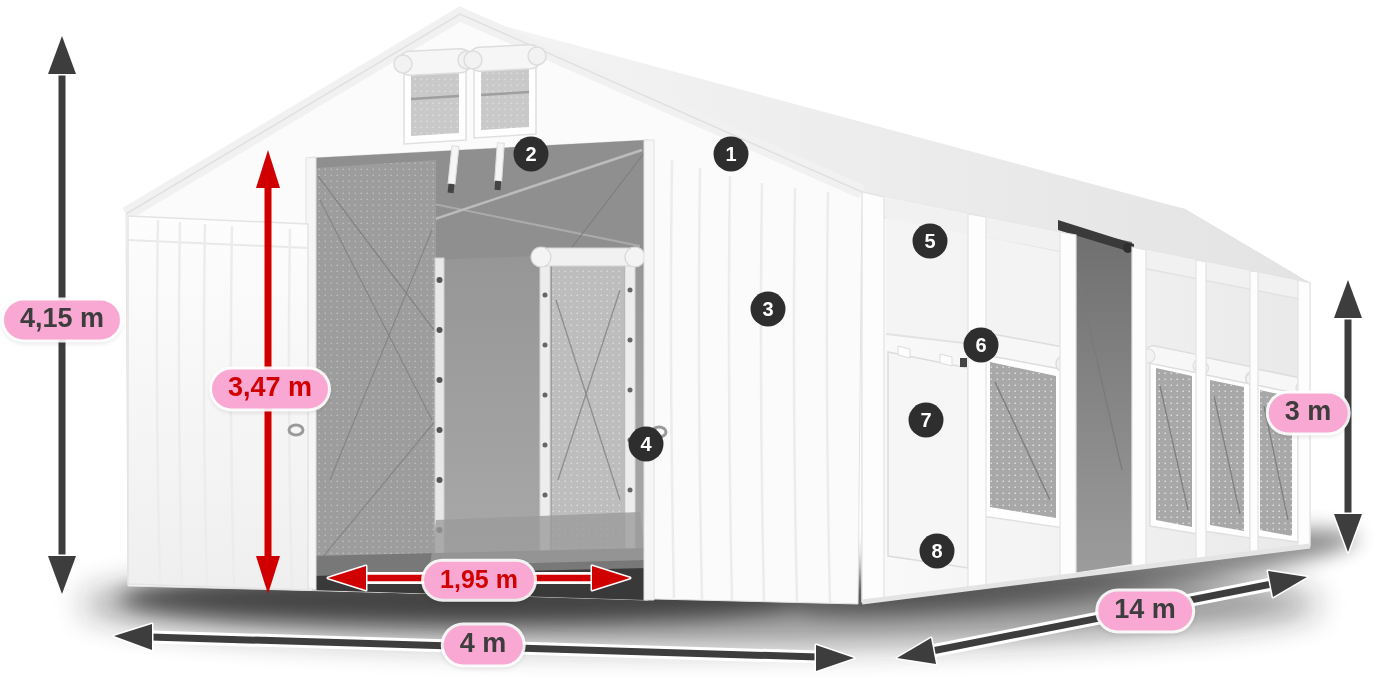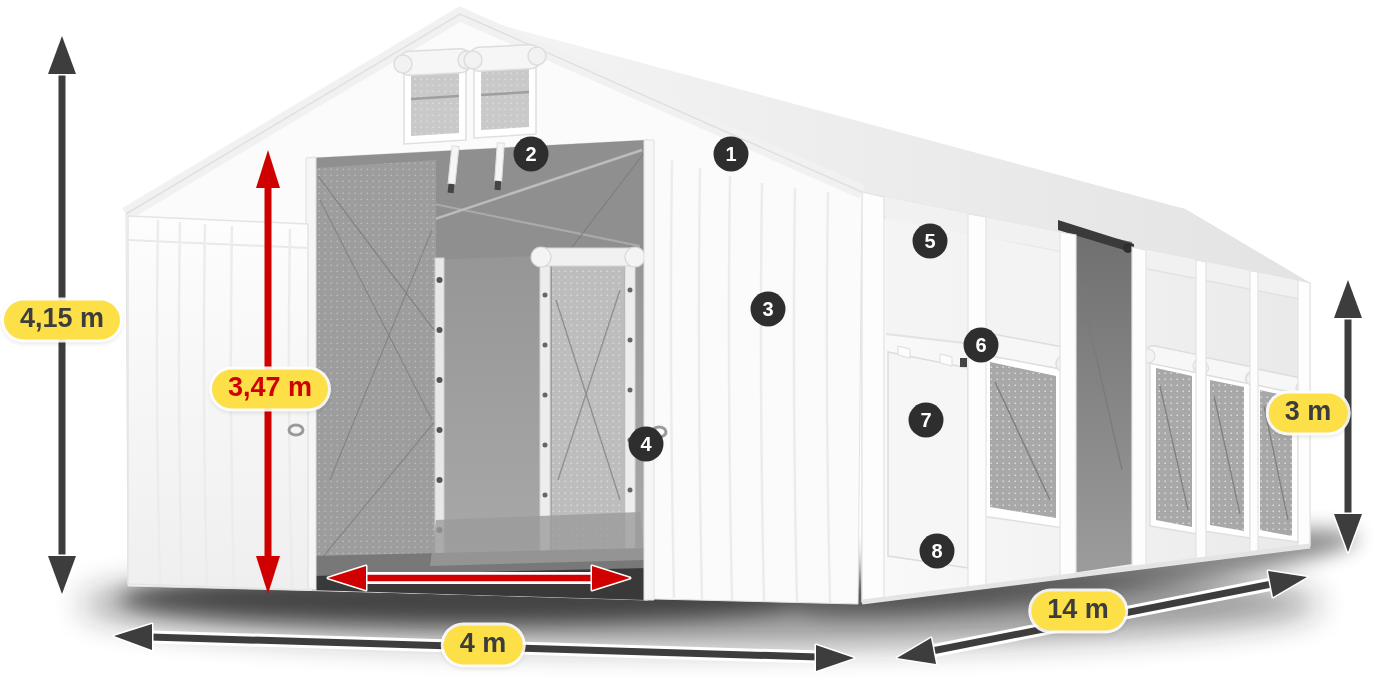--- a/index.html
+++ b/index.html
@@ -4,30 +4,30 @@
 <style>
   html,body{margin:0;padding:0;background:#ffffff;}
   .stage{
     position:relative;width:1400px;height:700px;background:#ffffff;overflow:hidden;
     font-family:"Liberation Sans","DejaVu Sans",sans-serif;
   }
   .stage svg{position:absolute;left:0;top:0;}
   
   .pill{
     position:absolute;transform:translate(-50%,-50%);
-    background:#fde047;border-radius:22px;padding:3px 16px 5px 16px;
+    background:#f9a8d4;border-radius:22px;padding:3px 16px 5px 16px;
     font-size:27px;font-weight:700;color:#3d3d3d;white-space:nowrap;line-height:1.15;
     box-shadow:0 0 0 3px rgba(255,255,255,.9),0 2px 6px rgba(0,0,0,.22);
   }
   .pill.red{color:#d10000;}
   #pill-total-height{left:62px;top:320px;}
   #pill-entrance-height{left:270px;top:377px;margin-top:12px;}
   #pill-entrance-width{left:479px;top:580px;font-size:25px;}
   #pill-front-width{left:483px;top:645px;text-align:right;}
-  #pill-length{left:1078px;top:611px;}
+  #pill-length{left:1145px;top:611px;}
   #pill-side-height{left:1308px;top:413px;}
   
   .hotspot{
     position:absolute;transform:translate(-50%,-50%);
     width:35px;height:35px;border-radius:50%;background:#2e2e2e;color:#ffffff;
     font-size:20px;font-weight:700;display:flex;align-items:center;justify-content:center;
     cursor:pointer;user-select:none;
   }
   #hs-1{left:731px;top:154px;} #hs-2{left:531px;top:154px;}
   #hs-3{left:768px;top:309px;} #hs-4{left:646px;top:444px;}
@@ -317,20 +317,21 @@
       <line x1="1348" y1="314" x2="1348" y2="518" stroke="#ffffff" stroke-width="13"></line>
       <line x1="1348" y1="314" x2="1348" y2="518" stroke="#3d3d3d" stroke-width="7"></line>
       <polygon class="arrhead" points="1348,280 1334,318 1362,318" fill="#3d3d3d"></polygon>
       <polygon class="arrhead" points="1348,552 1334,514 1362,514" fill="#3d3d3d"></polygon>
     </g>
   </g>
 </svg>
 
 <div class="pill" id="pill-total-height">4,15 m</div>
 <div class="pill red" id="pill-entrance-height">3,47 m</div>
+<div class="pill red" id="pill-entrance-width">1,95 m</div>
 <div class="pill" id="pill-front-width">4 m</div>
 <div class="pill" id="pill-length">14 m</div>
 <div class="pill" id="pill-side-height">3 m</div>
 
 <div class="hotspot" id="hs-1">1</div>
 <div class="hotspot" id="hs-2">2</div>
 <div class="hotspot" id="hs-3">3</div>
 <div class="hotspot" id="hs-4">4</div>
 <div class="hotspot" id="hs-5">5</div>
 <div class="hotspot" id="hs-6">6</div>

